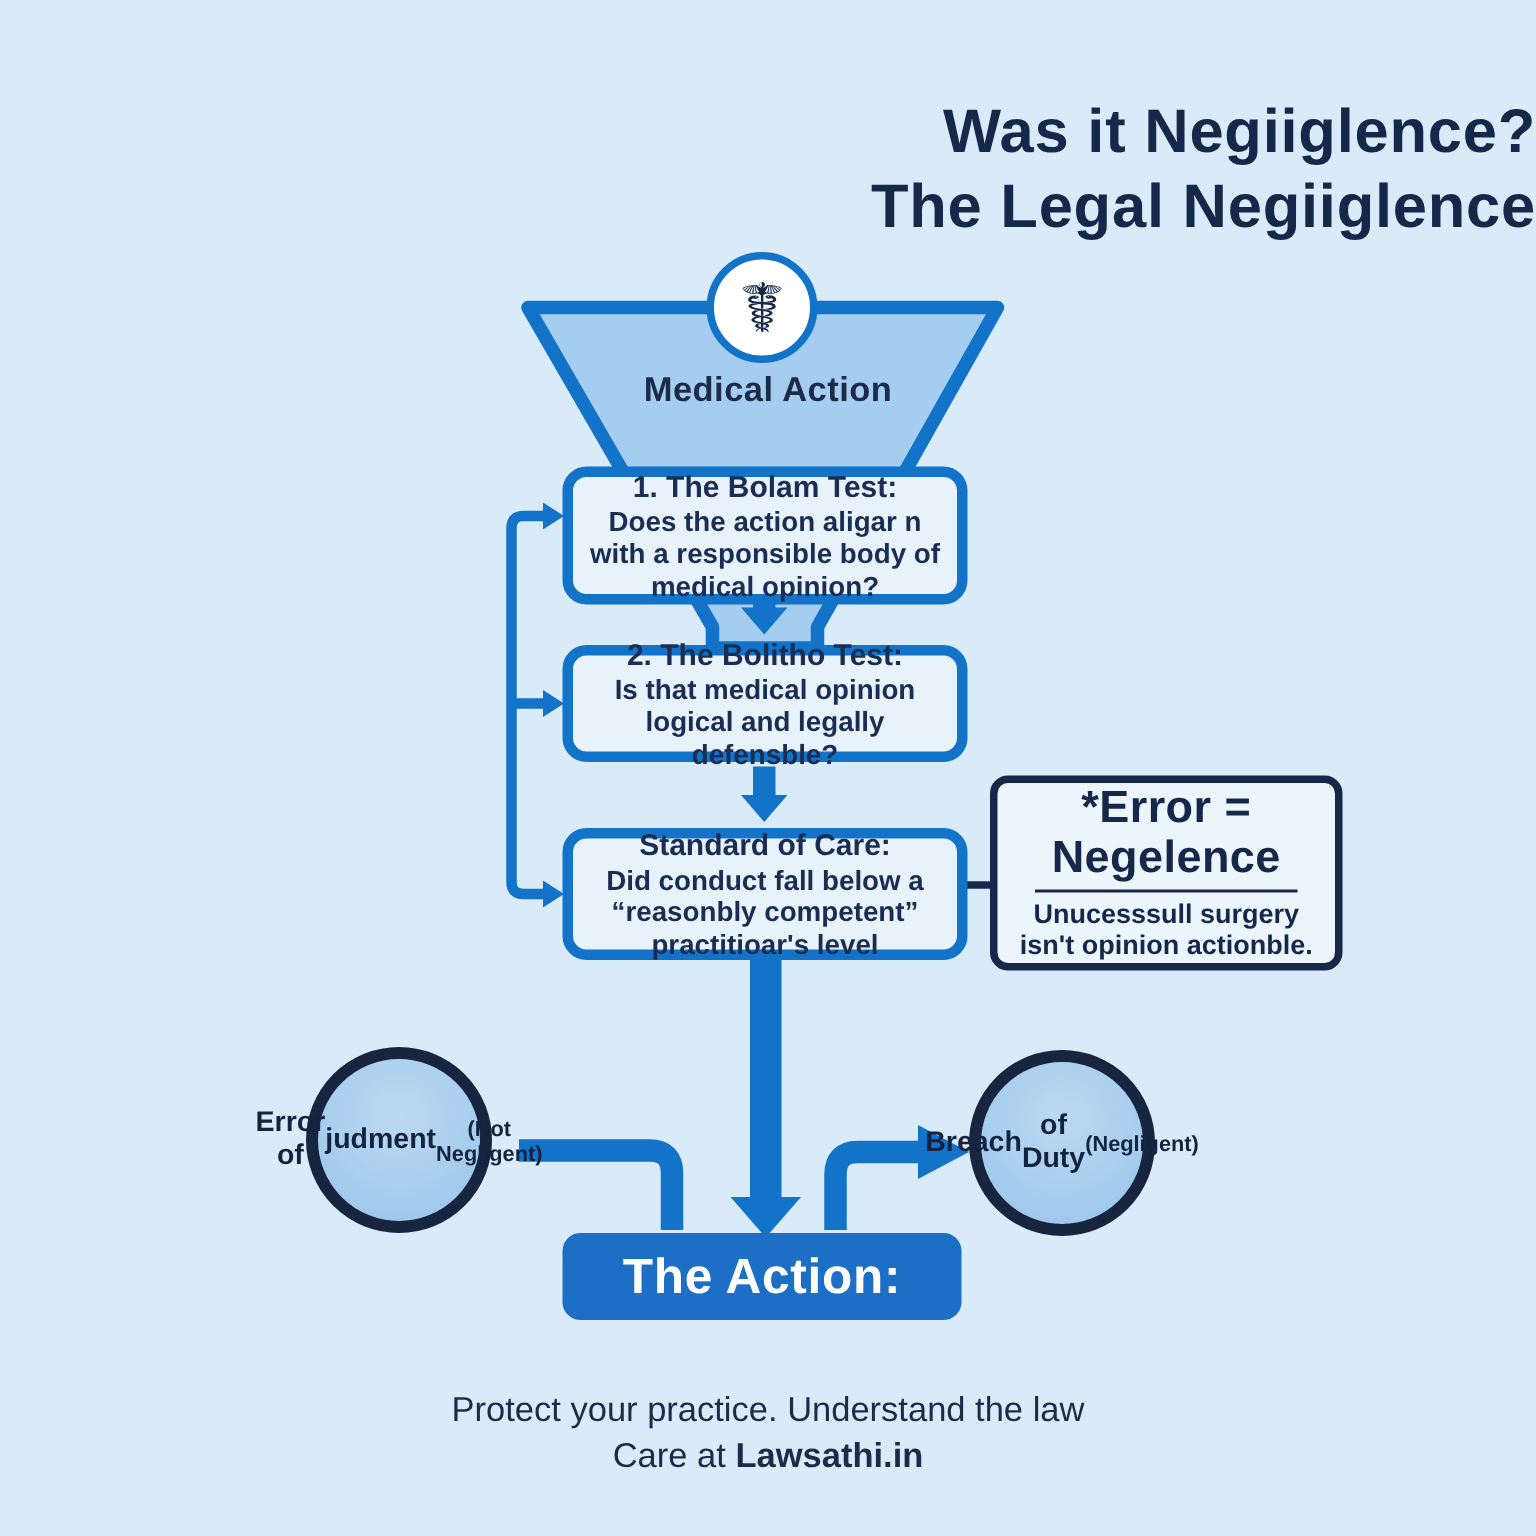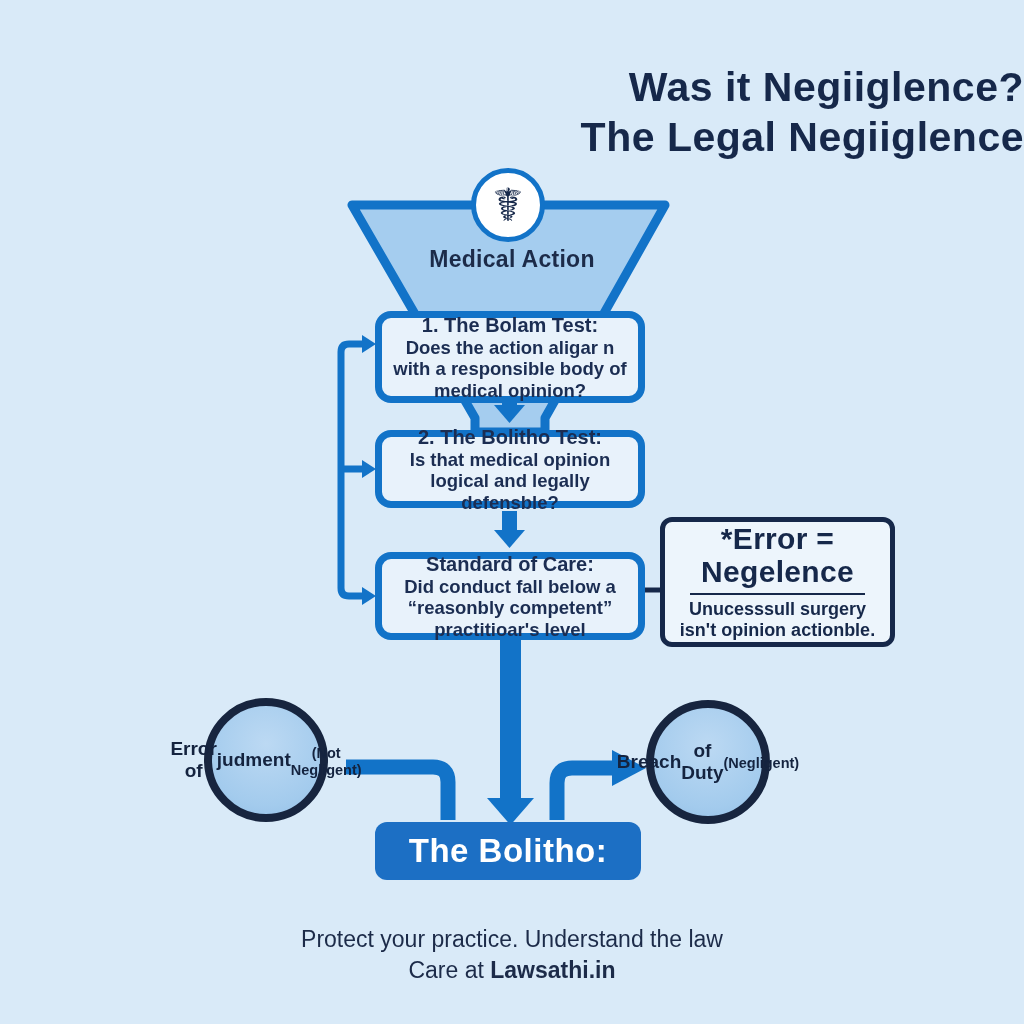--- a/index.html
+++ b/index.html
@@ -159,21 +159,21 @@
     <div class="cs">(Not Negligent)</div>
   </div>
 
   <div id="circle-right" class="abs outcome-circle">
     <div class="ct">Breach</div>
     <div class="ct">of Duty</div>
     <div class="cs">(Negligent)</div>
   </div>
 
   <div class="abs verdict-box">
-    <span>The Bolitho:</span>
+    <span>The Action:</span>
   </div>
 
   <div class="abs footer">
     <div>Protect your practice. Understand the law</div>
     <div>
       <span>Care at</span>
       <span class="brand">Lawsathi.in</span>
     </div>
   </div>
 

